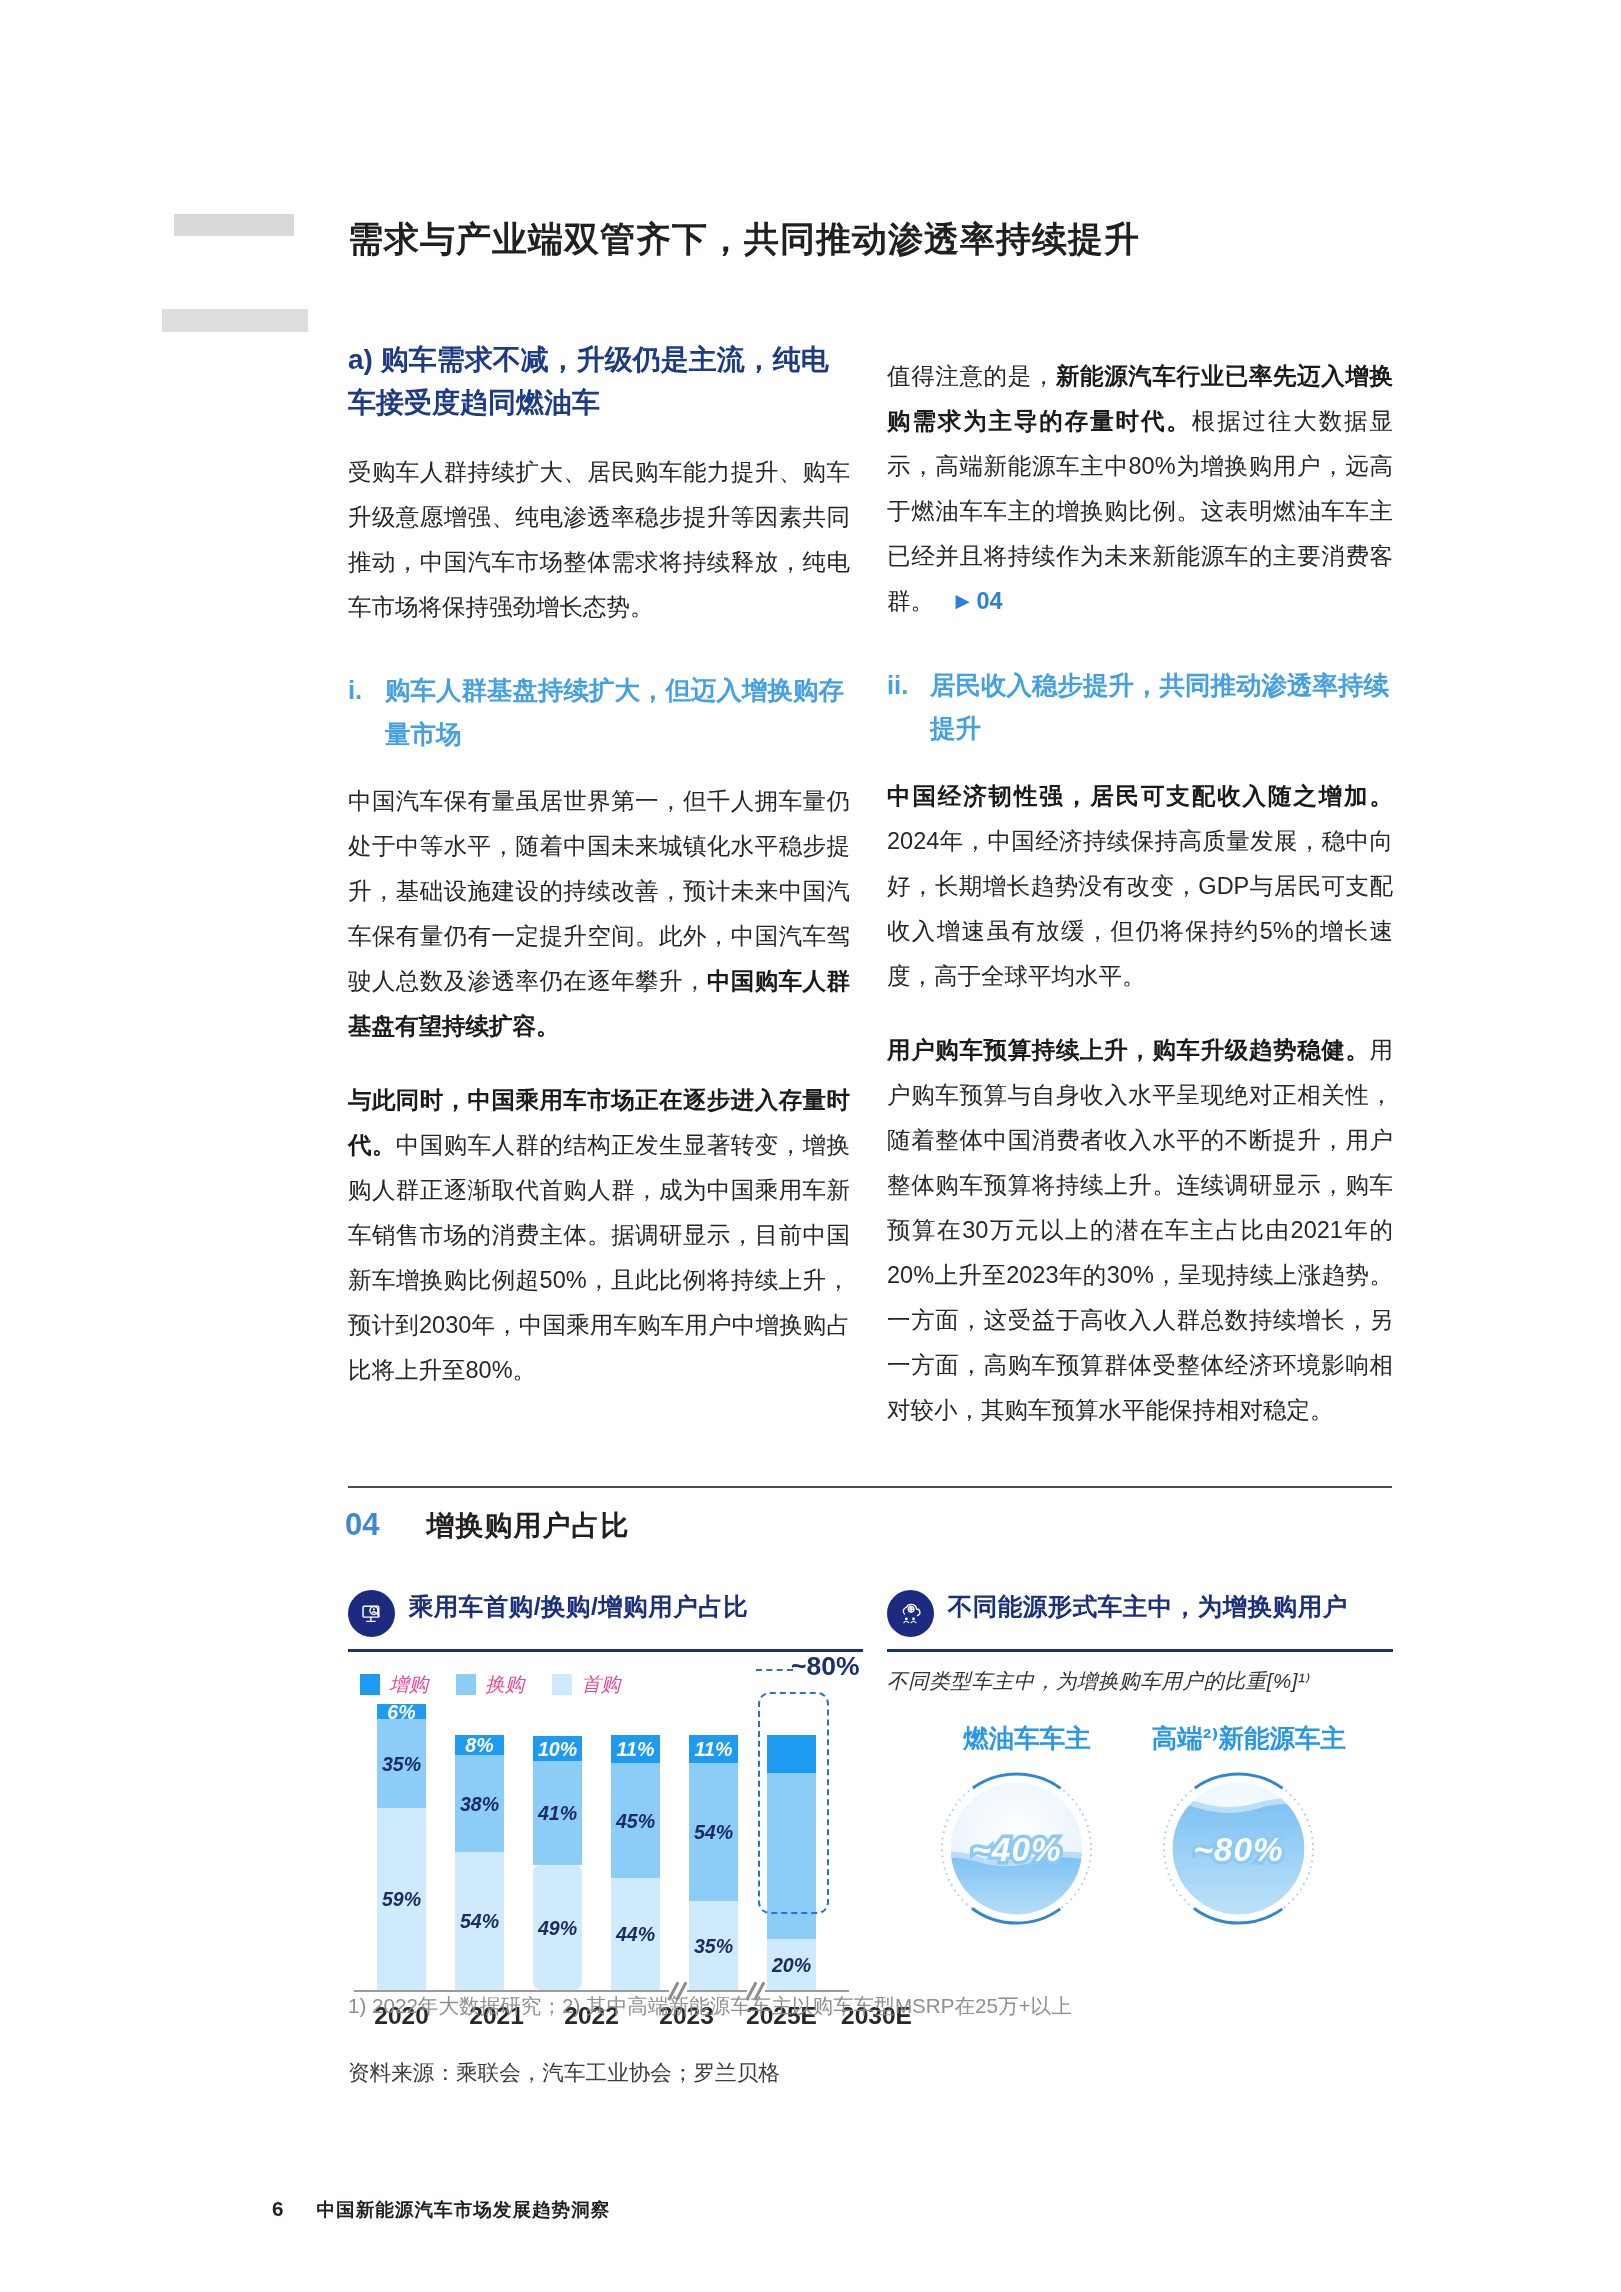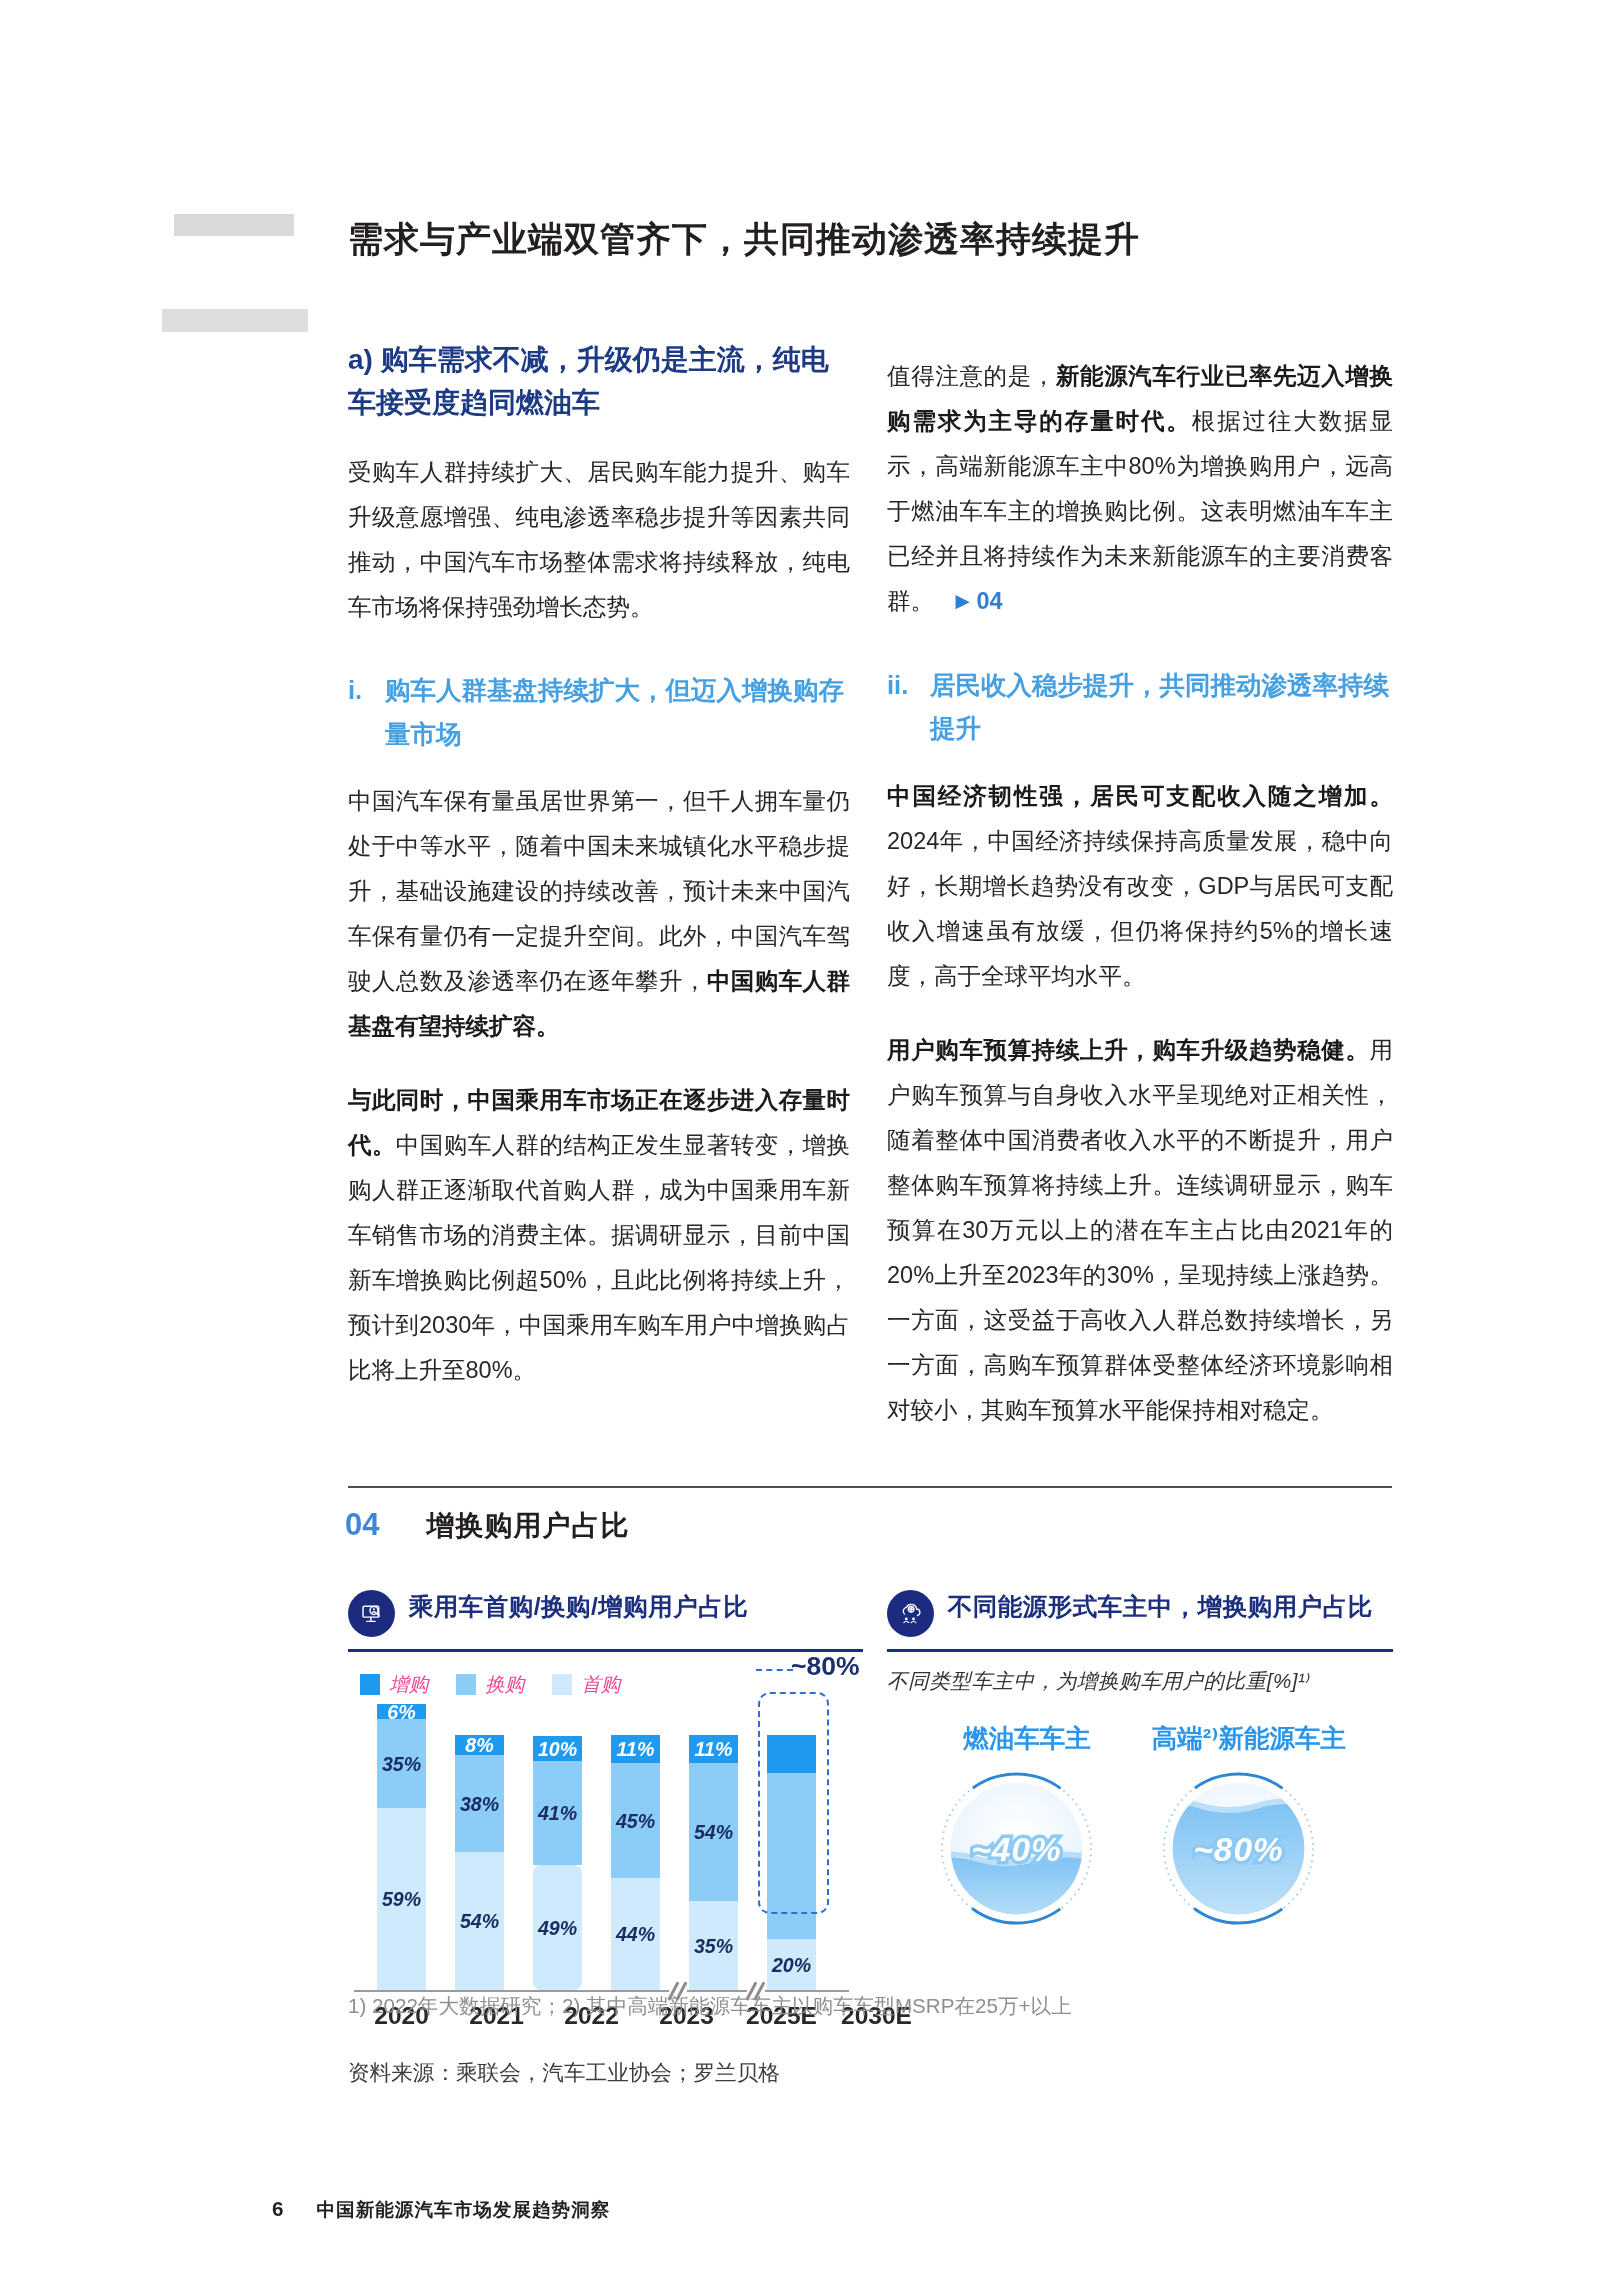--- a/index.html
+++ b/index.html
@@ -237,21 +237,21 @@
         <svg width="29" height="29" viewBox="0 0 48 48" fill="none" stroke="#ffffff" stroke-width="2.2" stroke-linecap="round">
           <path d="M14 25 a6.5 6.5 0 0 1 3-11 a9 9 0 0 1 17 2.5 a5.5 5.5 0 0 1 1.5 10.8" fill="none"></path>
           <circle cx="25" cy="17" r="4.6"></circle>
           <path d="M20.5 17 h9 M25 12.4 v9.2"></path>
           <circle cx="17" cy="33" r="2.3" fill="#ffffff" stroke="none"></circle>
           <path d="M13 39 q4 -4.4 8 0" stroke-width="2"></path>
           <circle cx="29" cy="33" r="2.3" fill="#ffffff" stroke="none"></circle>
           <path d="M25 39 q4 -4.4 8 0" stroke-width="2"></path>
         </svg>
       </span>
-      <span class="card-title">不同能源形式车主中，增换购用户占比</span>
+      <span class="card-title">不同能源形式车主中，为增换购用户</span>
     </div>
     <div class="card-rule"></div>
     <div class="sub-note">不同类型车主中，为增换购车用户的比重[%]¹⁾</div>
 
     <svg width="0" height="0" style="position:absolute">
       <defs>
         <radialGradient id="gbg" cx="50%" cy="40%" r="68%">
           <stop offset="0%" stop-color="#ffffff"></stop>
           <stop offset="68%" stop-color="#edf6fd"></stop>
           <stop offset="100%" stop-color="#d7ebfa"></stop>

